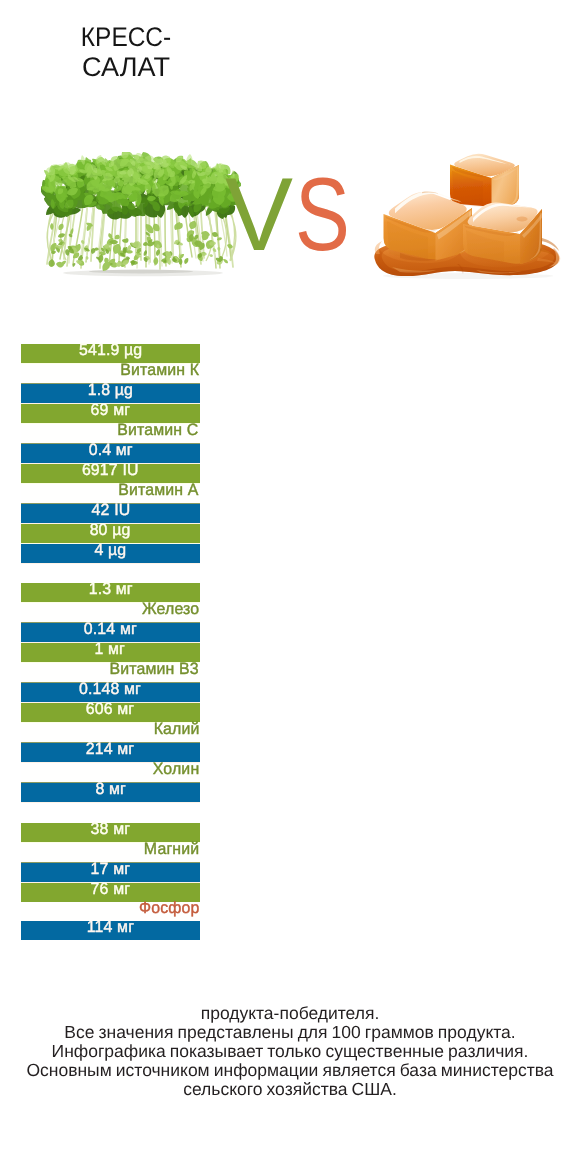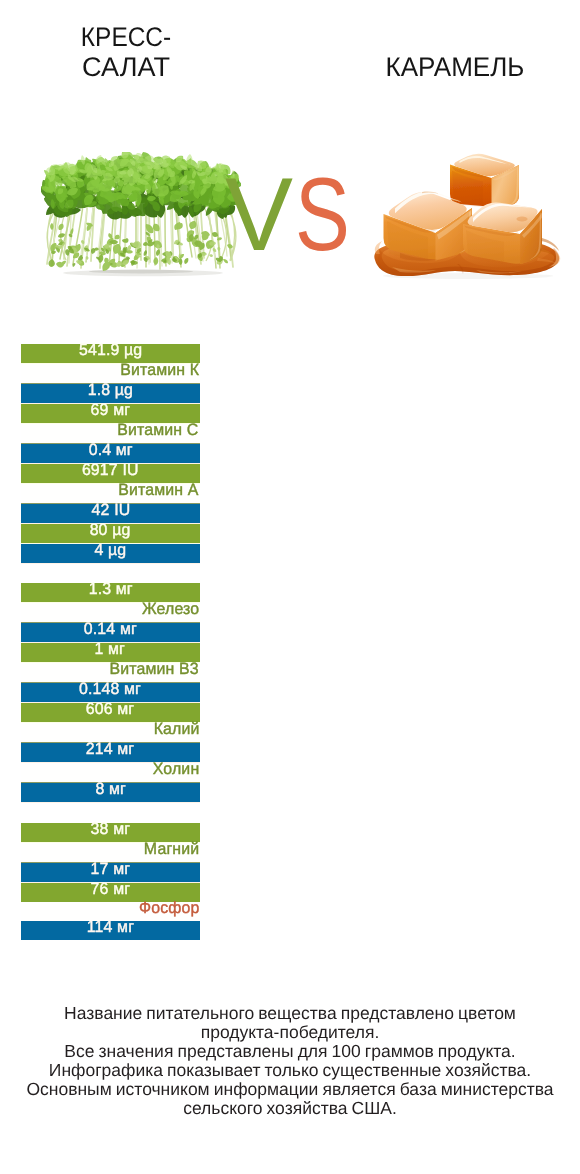--- a/index.html
+++ b/index.html
@@ -29,23 +29,20 @@
   .footer{position:absolute;left:0;top:1004px;width:580px;text-align:center;font-size:17.5px;line-height:18.9px;color:#231f20;word-spacing:-0.8px;}
 </style>
 </head>
 <body>
 
 <div class="page">
   <div class="title" id="title-left">
       <div>КРЕСС-</div>
       <div>САЛАТ</div>
     </div>
-  <div class="title" id="title-right">
-      <div>КАРАМЕЛЬ</div>
-    </div>
   <div class="hero" id="cress"><svg width="200" height="130" viewBox="0 0 200 130" xmlns="http://www.w3.org/2000/svg">
         <ellipse cx="102" cy="121" rx="80" ry="3.2" fill="#cdcdc6" opacity="0.4"></ellipse>
         <ellipse cx="100" cy="119.5" rx="52" ry="1.9" fill="#a8a8a0" opacity="0.35"></ellipse>
         <path d="M18 35c-2 27 -9 54 -12 77M28 54c-1 18 -4 37 -5 53M35 50c-2 22 -7 45 -9 64M47 41c-1 26 -5 52 -7 75M54 40c-1 24 -3 48 -4 69M65 37c-1 28 -5 55 -6 79M76 45c-1 22 -3 45 -3 64M85 41c-0 26 -1 52 -1 74M100 46c-0 22 -0 43 -0 62M108 44c0 23 1 46 1 66M117 44c0 25 2 51 2 73M131 52c0 19 1 38 1 54M136 47c1 22 3 45 4 64M152 55c2 20 6 40 8 57M159 44c1 22 3 44 4 62M173 44c1 22 5 45 6 64M182 40c2 26 8 52 10 75" stroke="#D4E3AE" stroke-width="1.8" fill="none" stroke-linecap="round"></path>
         <path d="M17 42c-1 25 -5 50 -6 72M31 51c-2 20 -9 39 -12 56M43 44c-2 24 -8 48 -11 68M52 56c-1 19 -5 37 -7 54M63 46c-1 22 -4 43 -5 61M74 38c-1 27 -4 54 -6 77M81 54c-1 21 -3 42 -3 60M95 51c-0 19 -0 39 -0 56M105 41c0 26 0 52 0 74M113 48c0 23 1 45 1 65M124 57c0 20 0 40 1 57M134 45c1 24 5 49 6 70M144 57c1 17 5 34 7 48M152 38c2 24 6 48 8 69M167 54c2 22 7 43 8 62M175 50c1 23 3 46 4 66M184 57c1 18 5 36 6 51" stroke="#C2D78E" stroke-width="1.5" fill="none" stroke-linecap="round"></path>
         <path d="M20 56c-2 18 -9 36 -11 52M31 41c-1 25 -2 49 -3 70M47 46c-2 23 -6 46 -8 66M52 54c-1 19 -5 38 -7 54M62 57c-1 17 -4 33 -5 47M76 38c-1 26 -3 53 -4 75M86 43c-1 24 -2 48 -3 69M97 53c-0 22 -0 44 -1 63M107 45c0 23 0 47 1 67M118 43c1 25 2 50 3 71M129 34c0 27 2 54 2 77M137 56c1 18 3 36 3 52M147 55c2 18 6 36 8 51M154 41c2 24 6 47 8 68M166 41c2 24 6 47 8 67M178 52c2 18 7 36 8 52" stroke="#E0EAC4" stroke-width="1.3" fill="none" stroke-linecap="round"></path>
         <path d="M26 40c-21 26-25 47-14 70M174 38c22 26 26 48 15 71M163 36c24 26 28 50 16 73M36 38c-17 26-21 49-11 70M152 38c21 28 24 50 13 71M14 50c-9 22-10 42-3 60M186 48c9 22 10 42 3 60" stroke="#CEDEA2" stroke-width="1.3" fill="none"></path>
         <path d="M74 87C73 84 75 82 78 83C80 86 78 88 74 87ZM32 106C32 102 35 99 38 101C39 105 36 107 32 106ZM115 105C118 107 118 111 115 113C111 111 112 107 115 105ZM15 112C17 109 21 109 23 113C20 117 17 116 15 112ZM45 71C48 70 52 71 52 74C50 76 46 74 45 71ZM182 107C185 107 187 108 187 111C185 112 183 110 182 107ZM11 71C13 73 13 76 11 78C8 76 9 72 11 71ZM66 94C65 90 67 86 72 86C74 90 71 94 66 94ZM112 90C116 87 121 89 121 95C117 98 112 95 112 90ZM167 97C163 93 165 88 171 88C175 92 173 97 167 97ZM167 80C169 85 167 89 162 88C159 84 162 80 167 80ZM79 113C81 111 84 111 84 114C82 116 80 115 79 113ZM20 113C20 111 22 108 25 109C25 111 23 114 20 113ZM132 105C134 104 137 105 138 107C136 109 133 108 132 105ZM64 106C67 105 69 108 67 111C64 112 62 109 64 106ZM146 85C145 80 149 77 153 79C154 83 150 86 146 85ZM18 78C16 75 19 71 22 72C24 76 21 78 18 78ZM32 76C33 79 32 82 30 83C28 81 30 77 32 76ZM67 114C67 110 70 106 74 107C75 111 71 114 67 114ZM28 95C32 92 37 94 38 99C34 102 29 99 28 95ZM71 87C68 86 66 84 68 81C71 82 72 84 71 87ZM105 72C110 72 114 77 112 81C107 82 104 77 105 72ZM106 85C109 84 111 86 110 89C107 90 105 88 106 85ZM37 109C41 107 44 109 43 113C40 115 37 113 37 109ZM186 93C188 91 191 92 192 95C189 98 187 96 186 93ZM122 111C122 108 125 106 128 108C127 111 124 112 122 111ZM154 69C157 73 155 77 150 77C146 73 149 69 154 69ZM77 109C79 109 82 110 82 112C80 113 78 111 77 109ZM143 102C143 105 141 107 138 106C138 103 140 102 143 102ZM152 85C157 87 159 91 156 95C151 95 149 89 152 85ZM84 104C80 106 76 103 77 99C81 97 85 100 84 104ZM10 100C8 96 10 91 15 91C17 95 14 99 10 100ZM150 84C152 87 151 90 147 90C144 87 146 84 150 84ZM141 71C143 74 141 78 137 77C135 73 137 71 141 71ZM62 119C60 114 63 109 68 110C70 115 67 119 62 119ZM159 102C160 100 163 99 165 101C164 103 161 104 159 102ZM95 100C97 99 100 100 100 103C98 104 95 102 95 100ZM70 99C66 101 62 98 62 94C66 92 70 95 70 99ZM98 102C99 105 97 109 93 108C92 105 94 102 98 102ZM118 79C113 80 110 76 113 72C117 71 120 75 118 79ZM58 101C60 99 64 99 65 102C63 104 60 104 58 101ZM68 112C70 109 75 109 77 113C75 117 70 116 68 112ZM161 109C158 109 155 106 157 102C161 102 163 106 161 109ZM124 108C123 104 125 102 129 103C130 107 127 110 124 108ZM49 72C51 75 50 78 46 79C45 76 46 73 49 72ZM139 70C141 74 139 78 134 78C132 74 134 71 139 70ZM108 84C111 86 111 90 108 91C105 90 106 86 108 84ZM74 102C70 97 72 92 78 92C82 97 80 101 74 102ZM92 100C90 102 87 102 85 100C87 97 91 98 92 100ZM160 81C163 78 167 78 169 83C166 86 162 85 160 81ZM176 88C176 86 179 84 181 86C181 88 178 89 176 88ZM39 92C41 96 39 100 34 100C32 96 35 92 39 92Z" fill="#9BC556" opacity="0.95"></path>
         <path d="M114 90C113 94 109 96 106 93C107 90 111 89 114 90ZM109 84C106 84 104 82 105 80C107 80 109 82 109 84ZM147 106C148 108 147 112 144 112C142 109 144 106 147 106ZM121 102C124 99 128 99 130 102C128 105 123 105 121 102ZM31 85C29 86 27 84 28 82C30 81 32 83 31 85ZM86 91C84 90 83 87 86 86C88 87 88 89 86 91ZM138 110C134 112 131 110 132 105C136 103 139 106 138 110ZM61 102C63 105 63 109 59 111C56 108 57 104 61 102ZM130 104C128 103 127 101 129 99C132 100 132 103 130 104ZM153 87C153 84 155 82 157 83C158 86 156 88 153 87ZM88 107C88 111 86 113 82 111C82 107 84 105 88 107ZM15 100C14 102 12 103 10 101C11 98 14 98 15 100ZM159 98C157 95 159 91 163 91C165 94 163 98 159 98ZM109 93C107 92 106 90 108 88C111 88 111 91 109 93ZM89 91C92 90 95 92 94 95C91 96 89 94 89 91ZM150 90C147 87 147 83 151 82C154 84 153 88 150 90ZM24 82C24 85 20 87 17 85C17 82 21 80 24 82ZM120 109C121 106 125 105 127 108C126 110 122 111 120 109ZM64 100C61 100 60 98 60 96C63 95 64 98 64 100ZM97 101C95 99 96 96 99 96C101 98 100 101 97 101ZM16 93C19 95 20 98 18 101C15 99 14 96 16 93ZM177 84C174 86 171 85 171 81C174 79 177 80 177 84ZM81 88C83 86 86 87 86 90C84 92 81 90 81 88ZM136 93C134 91 135 89 138 89C140 91 139 93 136 93ZM102 93C102 90 105 89 107 91C107 94 104 95 102 93ZM111 87C112 88 111 90 110 91C108 89 110 87 111 87ZM68 90C70 88 75 87 77 90C76 93 71 93 68 90ZM17 88C19 87 21 87 22 89C20 90 18 89 17 88ZM17 93C18 90 21 88 23 90C23 93 20 94 17 93ZM116 104C114 102 115 98 118 97C120 100 119 103 116 104ZM139 106C142 107 142 111 140 113C137 112 137 108 139 106ZM80 111C81 107 85 105 88 107C88 111 84 113 80 111ZM11 107C15 110 15 114 10 115C6 113 7 109 11 107ZM96 100C96 98 98 96 100 96C100 99 98 100 96 100ZM53 98C54 95 56 95 58 97C57 99 55 99 53 98ZM93 96C91 93 93 90 97 90C99 94 96 96 93 96ZM86 95C88 98 86 102 82 102C81 99 83 95 86 95ZM153 91C156 87 160 88 162 92C159 97 155 95 153 91ZM89 110C91 108 95 108 97 111C95 114 91 113 89 110ZM30 98C28 99 26 96 27 94C30 94 31 96 30 98Z" fill="#87B53F" opacity="0.92"></path>
         <path d="M104 105C106 103 109 104 109 107C107 109 104 108 104 105ZM21 87C21 89 20 91 18 90C17 88 19 86 21 87ZM17 96C17 94 19 93 21 94C21 97 19 98 17 96ZM182 107C182 111 180 114 176 112C175 108 178 106 182 107ZM168 92C169 89 173 88 175 91C174 94 170 95 168 92ZM166 102C164 105 160 105 159 103C160 100 164 100 166 102ZM92 93C92 91 95 88 97 90C97 93 94 94 92 93ZM63 95C64 91 67 91 69 94C68 97 65 97 63 95ZM130 106C126 106 123 103 125 99C129 99 131 102 130 106ZM41 88C43 88 44 90 43 92C40 92 39 89 41 88ZM88 99C86 97 86 94 89 93C91 95 90 98 88 99ZM142 93C140 94 138 93 138 91C140 90 142 91 142 93ZM97 97C94 95 93 91 97 89C101 91 101 95 97 97ZM178 99C176 98 176 96 177 95C180 95 180 97 178 99ZM24 90C25 92 23 94 21 94C21 92 22 90 24 90ZM36 99C34 100 31 99 30 96C33 94 36 96 36 99ZM88 109C87 113 84 114 81 112C82 108 85 107 88 109ZM172 104C171 106 169 105 168 103C169 102 172 102 172 104ZM129 113C126 112 124 108 126 105C130 106 131 110 129 113ZM172 96C174 96 176 98 175 100C172 100 171 98 172 96ZM35 109C37 107 40 108 41 111C38 113 36 112 35 109ZM133 92C133 89 135 87 138 88C138 91 136 93 133 92ZM100 105C98 106 96 105 95 103C97 102 99 103 100 105ZM117 97C115 96 115 93 117 92C120 94 119 96 117 97ZM46 108C45 107 44 105 46 104C48 105 48 107 46 108ZM139 101C140 103 140 105 138 106C137 104 138 102 139 101ZM46 93C48 95 47 99 44 100C42 97 43 94 46 93ZM135 104C138 106 139 109 136 111C133 110 133 106 135 104ZM14 94C16 93 18 93 19 95C17 96 15 96 14 94ZM81 110C81 114 78 116 75 114C74 111 77 109 81 110ZM30 100C32 98 35 98 36 100C34 103 31 102 30 100ZM90 91C93 90 97 92 97 95C94 96 91 94 90 91Z" fill="#B2D374" opacity="0.88"></path>
@@ -280,20 +277,19 @@
         </div>
         <div class="cell c-mid" style="color: rgb(196, 92, 60);">
           <span>Фосфор</span>
         </div>
         <div class="cell c-right">
           <span>114 мг</span>
         </div>
       </div>
     </div>
   <div class="footer" id="footer">
-      <div>Название питательного вещества представлено цветом</div>
       <div>продукта-победителя.</div>
       <div>Все значения представлены для 100 граммов продукта.</div>
-      <div>Инфографика показывает только существенные хозяйства.</div>
+      <div>Инфографика показывает только существенные различия.</div>
       <div>Основным источником информации является база министерства</div>
       <div>сельского хозяйства США.</div>
     </div>
 </div>
 
 </body></html>

